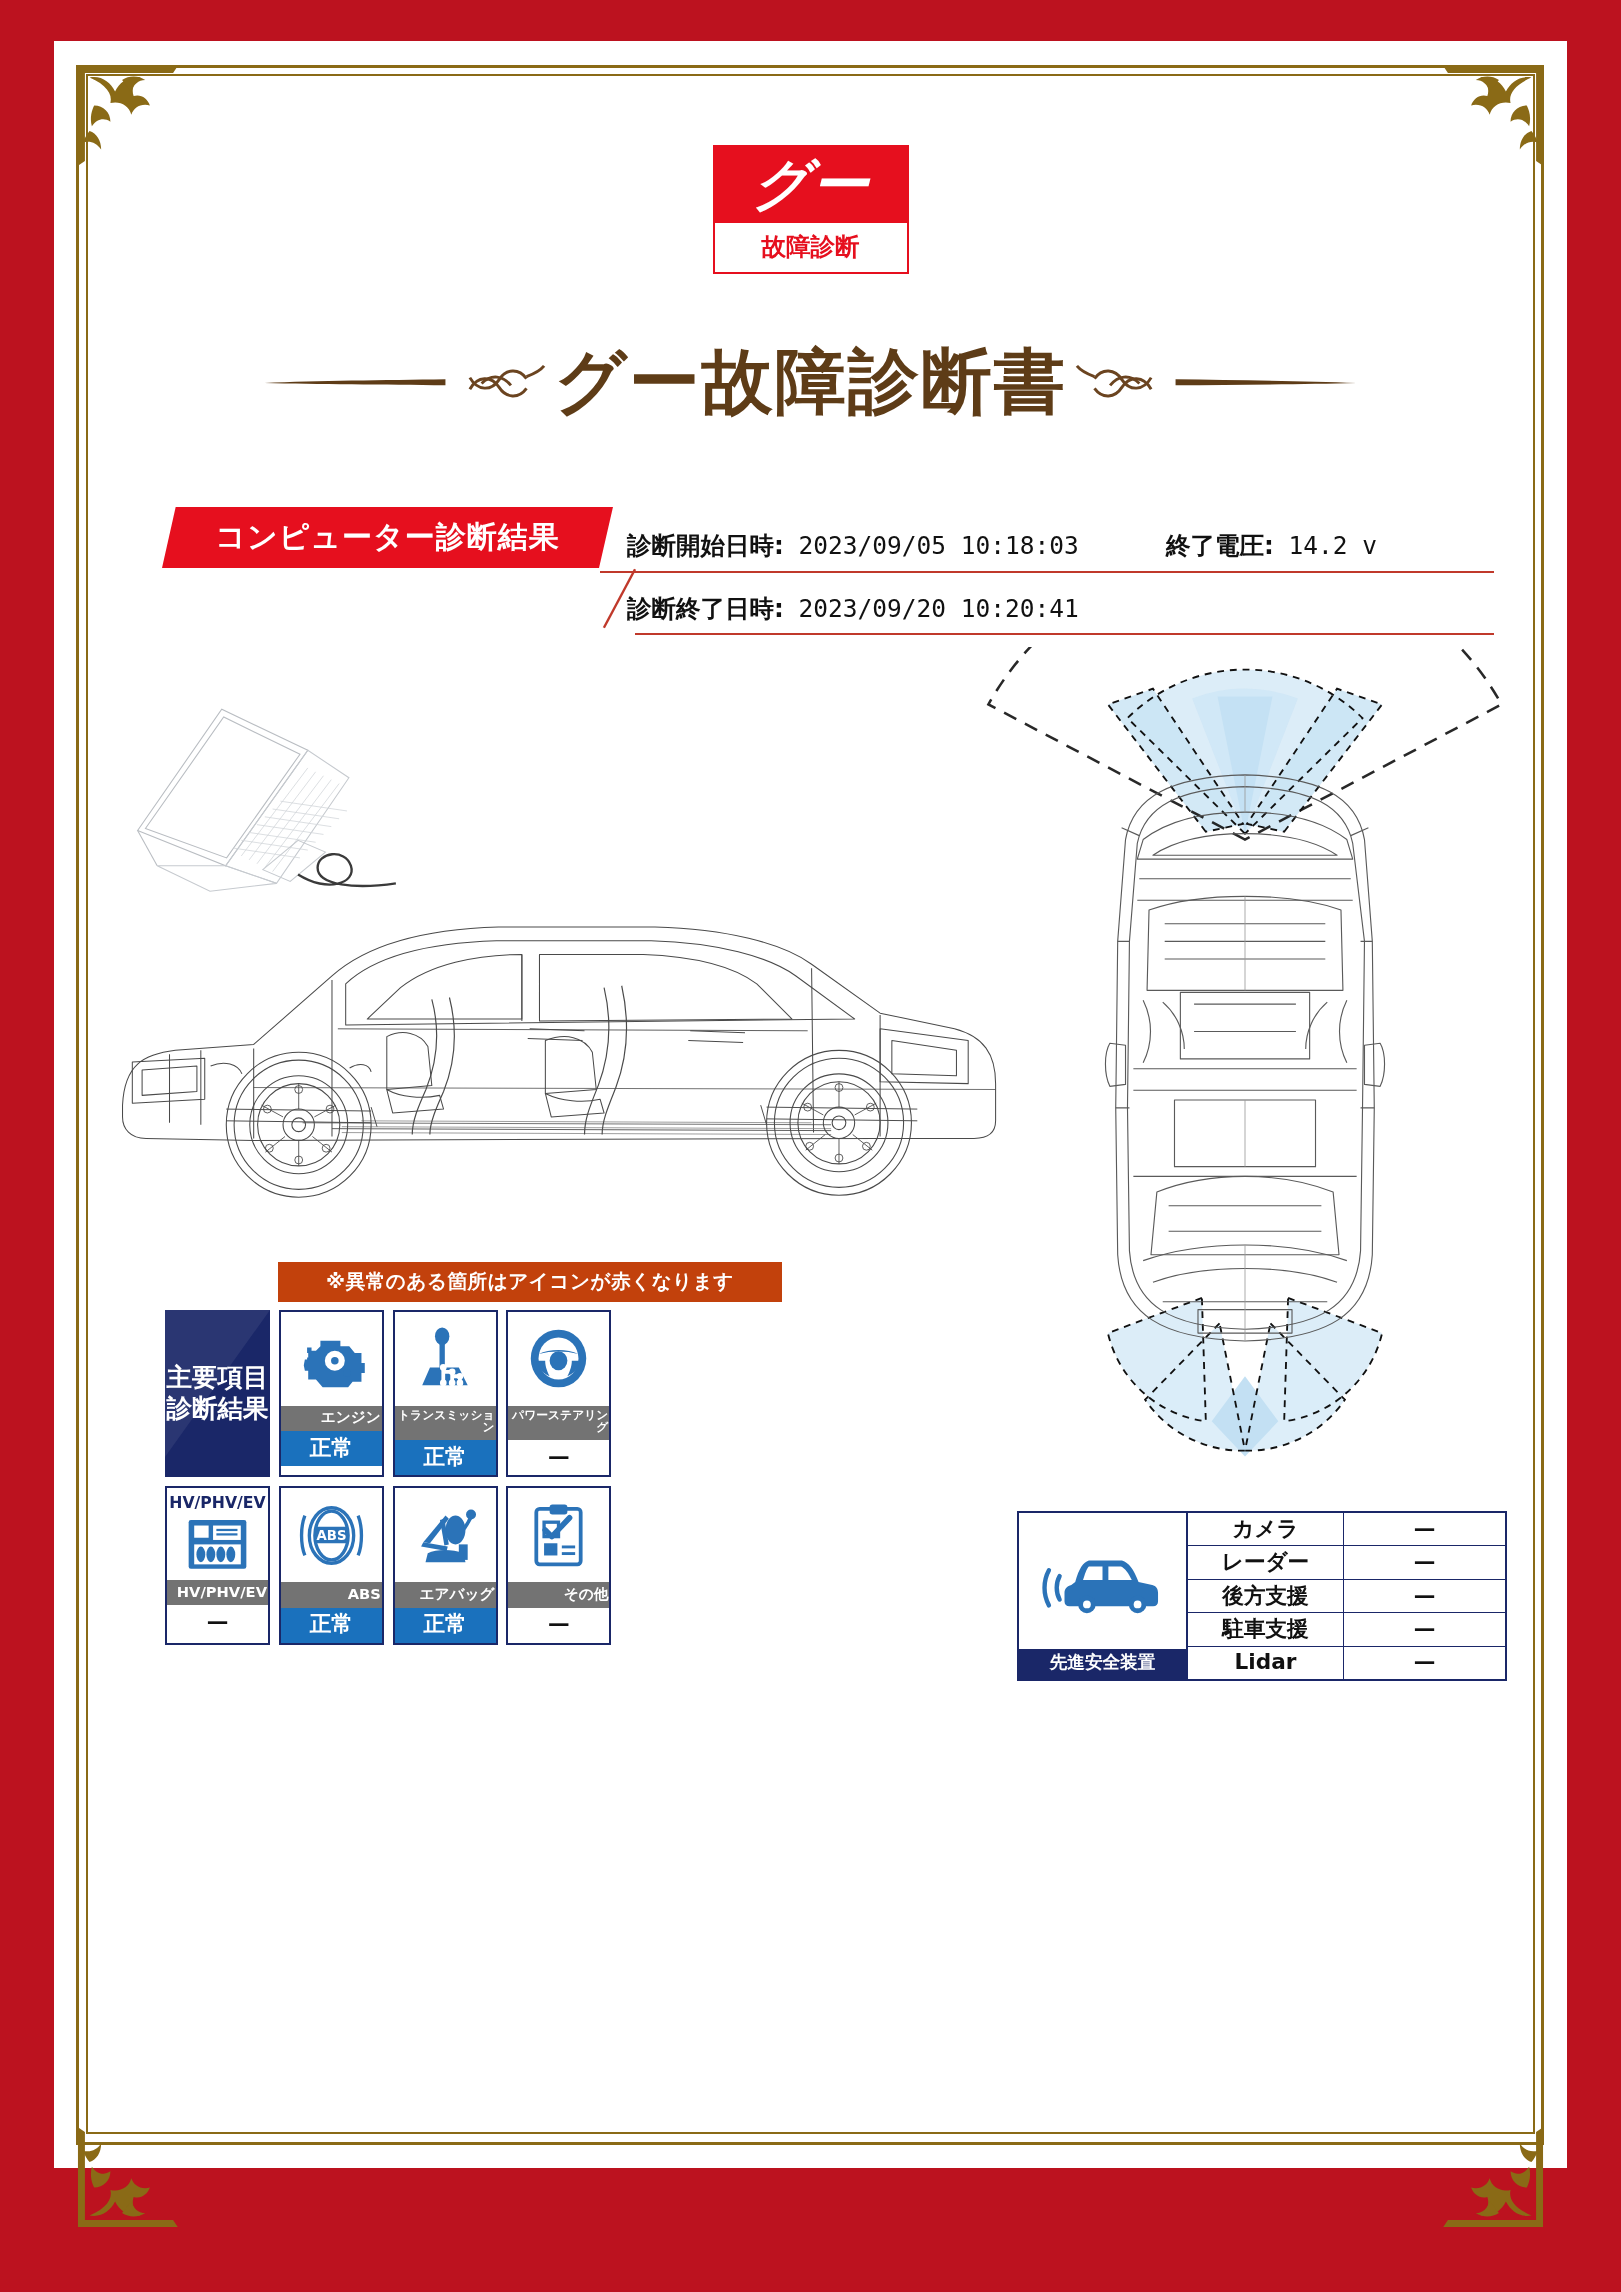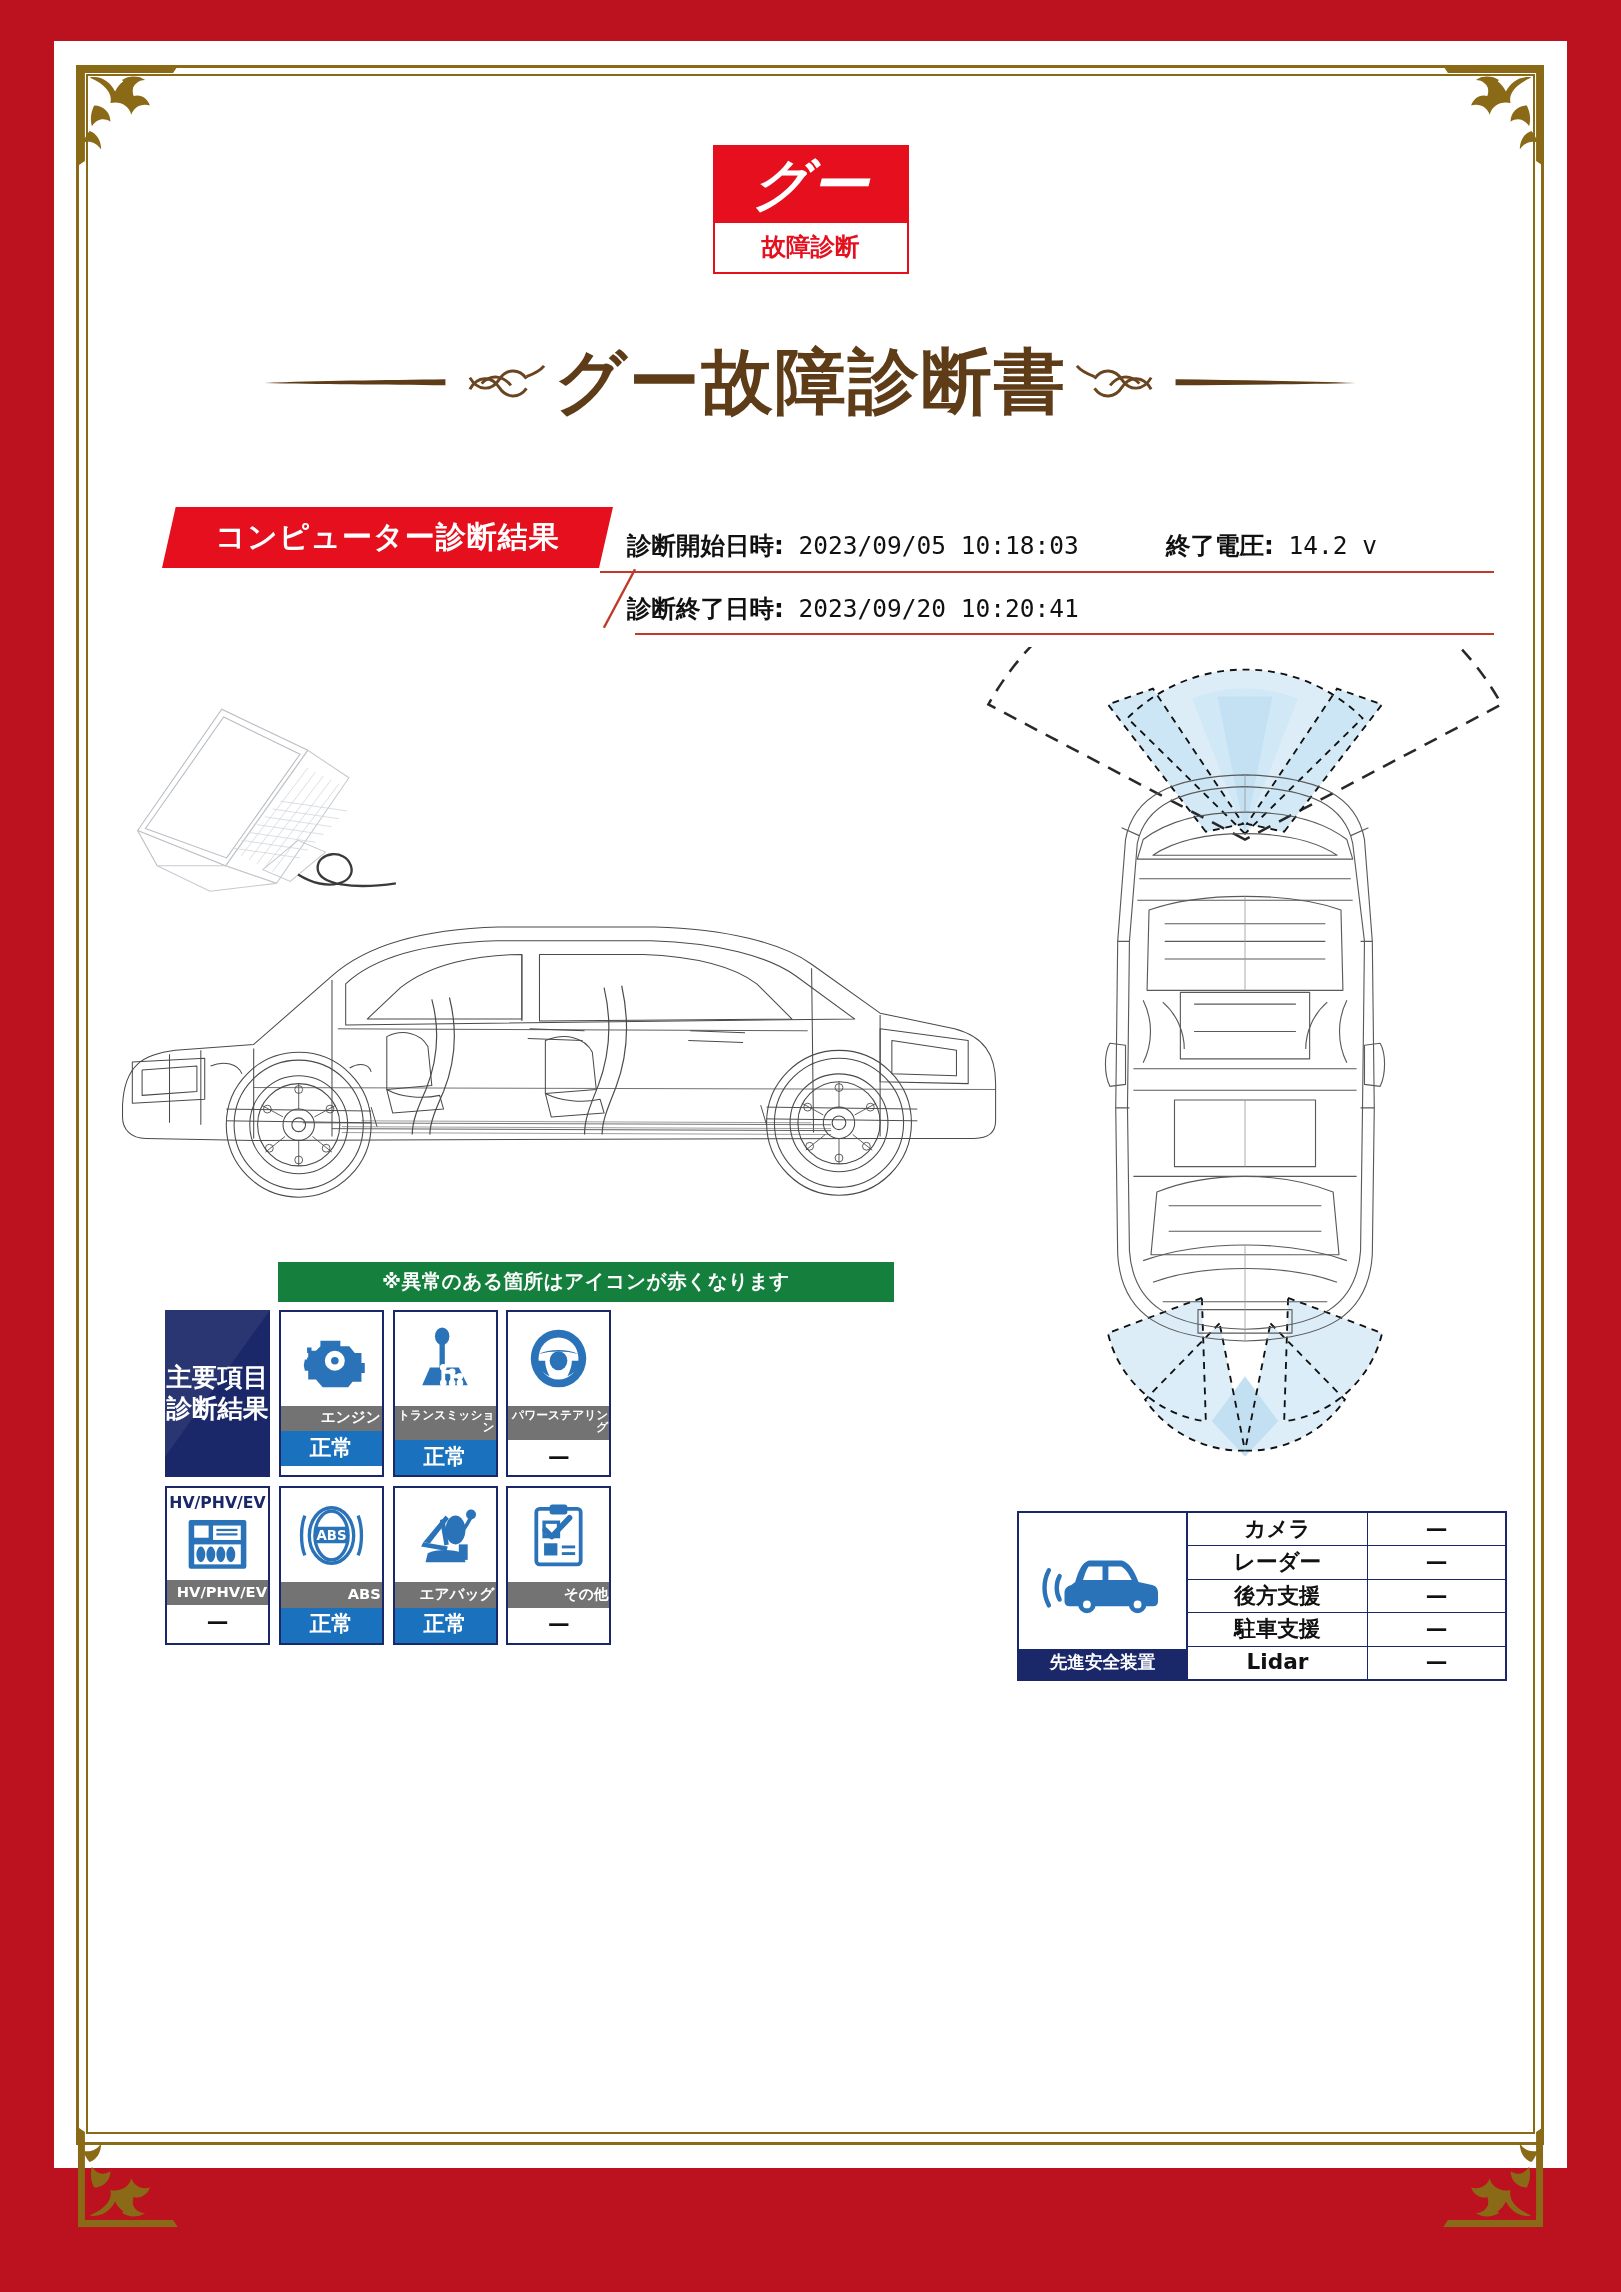--- a/index.html
+++ b/index.html
@@ -124,26 +124,26 @@
   
   .illus { position: absolute; left: 0; top: 627px; width: 1621px; height: 882px; }
   .laptop { position: absolute; left: 116px; top: 47px; width: 323px; height: 225px; }
   .sidecar { position: absolute; left: 106px; top: 255px; width: 912px; height: 323px; }
   .topcar { position: absolute; left: 961px; top: 19.6px; width: 568px; height: 863px; }
   .illus svg { width: 100%; height: 100%; display: block; }
 
   
   .iconpanel { position: absolute; left: 165px; top: 1262px; width: 774px; }
   .notice {
-    background: #15803d; color: #fff;
+    background: #c2410c; color: #fff;
     font-family: "DejaVu Sans", sans-serif;
     font-size: 19.6px; font-weight: 700;
     text-align: center; padding: 5.9px 0 6.9px;
     letter-spacing: 0.5px;
-    width: 616px; margin-left: 113px;
+    width: 504px; margin-left: 113px;
   }
   .grid-row { display: flex; gap: 8.8px; margin-top: 7.8px; align-items: stretch; }
   .grid-row.r2 { margin-top: 8.8px; margin-left: 0; }
   .maincell {
     width: 105px;
     background: #1a2768;
     display: flex; flex-direction: column;
     align-items: center; justify-content: center;
     color: #fff;
     font-family: "DejaVu Sans", sans-serif;
@@ -213,21 +213,21 @@
   }
   .safety-right { flex: 1; display: flex; flex-direction: column; }
   .srow { display: flex; flex: 1; border-bottom: 1px solid #1a2768; }
   .srow:last-child { border-bottom: none; align-items: flex-end; }
   .srow .sname, .srow .sval {
     font-family: "DejaVu Sans", sans-serif;
     font-size: 21.6px; font-weight: 700; color: #111;
     display: flex; align-items: center; justify-content: center;
     padding: 4.9px 0 5.9px; line-height: 1;
   }
-  .srow .sname { width: 180px; border-right: 1px solid #1a2768; }
+  .srow .sname { width: 156px; border-right: 1px solid #1a2768; }
   .srow .sval { flex: 1; }
 </style>
 </head>
 <body>
 
 <div class="page">
   <div class="sheet"></div>
   <div class="gold-frame"></div>
   <div class="gold-frame-inner"></div>
 

